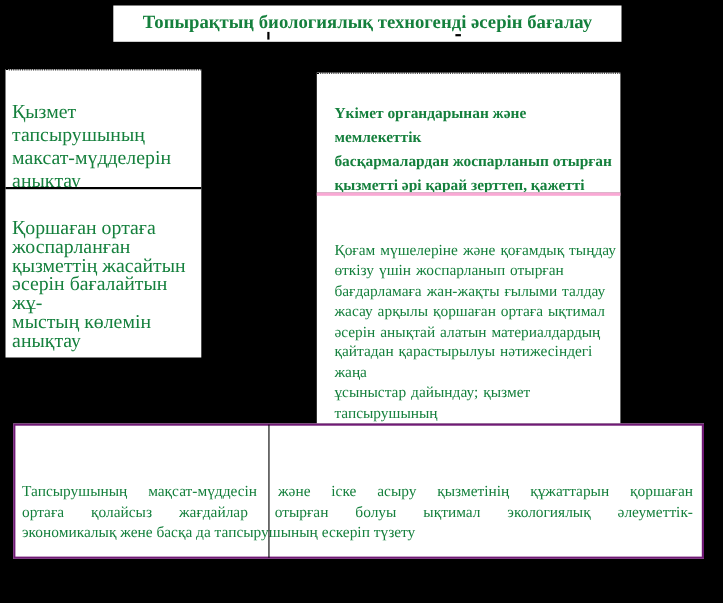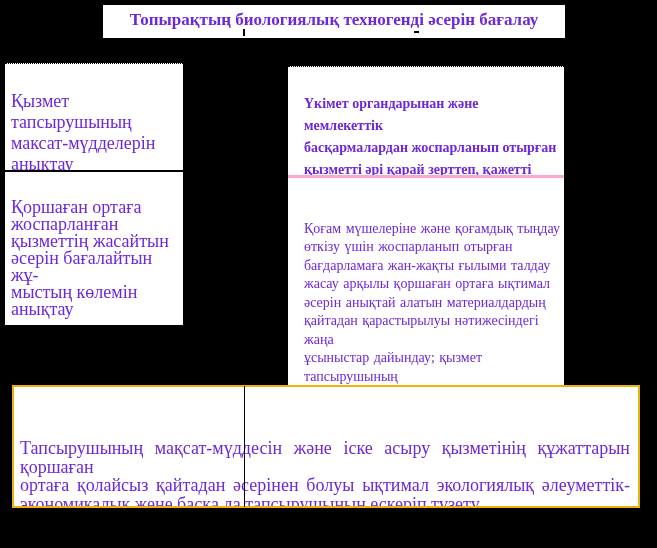--- a/index.html
+++ b/index.html
@@ -7,21 +7,21 @@
     padding: 0;
     background: #000000;
   }
   #canvas {
     position: relative;
     width: 657px;
     height: 548px;
     background: #000000;
     overflow: hidden;
     font-family: "Liberation Serif", serif;
-    color: #6d28d9;
+    color: #15803d;
   }
   .box {
     position: absolute;
     background: #ffffff;
     box-sizing: border-box;
     overflow: hidden;
     white-space: pre-line;
   }
   #title-box {
     left: 103px; top: 5px; width: 462px; height: 33px;
@@ -79,23 +79,23 @@
   #right-box-2 {
     top: 175px; height: 210px;
     border-top: 3px solid #f9a8d4;
     line-height: 18.5px;
     padding-top: 23px;
     word-spacing: 1px;
   }
 
   #bottom-box {
     left: 12px; top: 385px; width: 628px; height: 123px;
-    border: 2px solid #eab308;
+    border: 2px solid #701a75;
     padding: 52px 8px 0 6px;
-    font-size: 18px;
+    font-size: 14px;
     line-height: 18.5px;
     white-space: normal;
   }
   .jline {
     text-align: justify;
     text-align-last: justify;
   }
   #bottom-divider {
     position: absolute;
     left: 244px; top: 386px;
@@ -149,19 +149,19 @@
 әсерін анықтай алатын материалдардың
 қайтадан қарастырылуы нәтижесіндегі жаңа
 ұсыныстар дайындау; қызмет тапсырушының
 экологиялық ықтимал қолайсыздықтар және
 онымен байланысты әлеуметтік-
 экономикалык және басқа да салдарының</span>
   </div>
 
   <div id="bottom-box" class="box">
     <div class="jline">Тапсырушының мақсат-мүддесін және іске асыру қызметінің құжаттарын қоршаған</div>
-    <div class="jline">ортаға қолайсыз қайтадан әсерінен болуы ықтимал экологиялық әлеуметтік-</div>
+    <div class="jline">ортаға қолайсыз жағдайлар отырған болуы ықтимал экологиялық әлеуметтік-</div>
     <div>экономикалық жене басқа да тапсырушының ескеріп түзету</div>
   </div>
 
   <div id="bottom-divider"></div>
 
 </div>
 
 </body></html>

